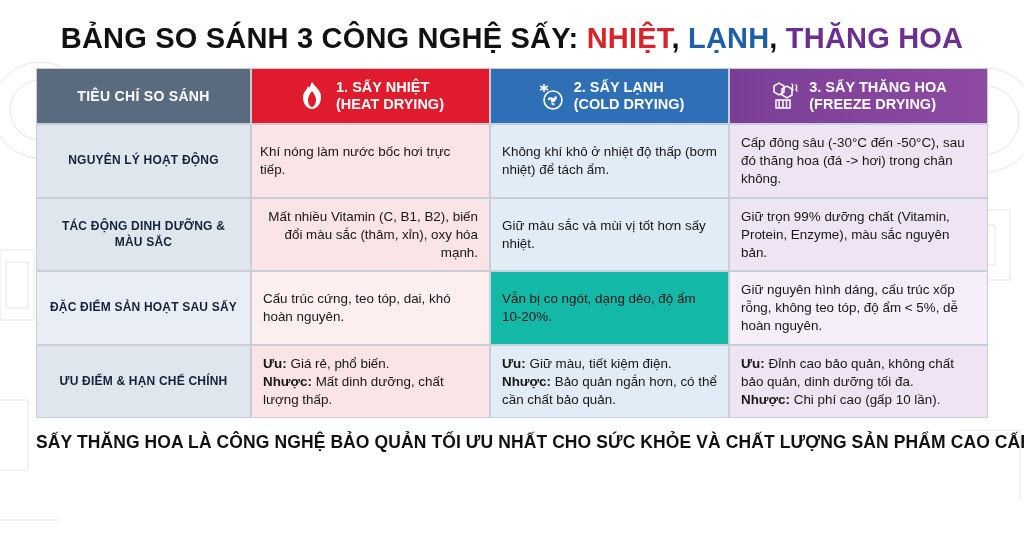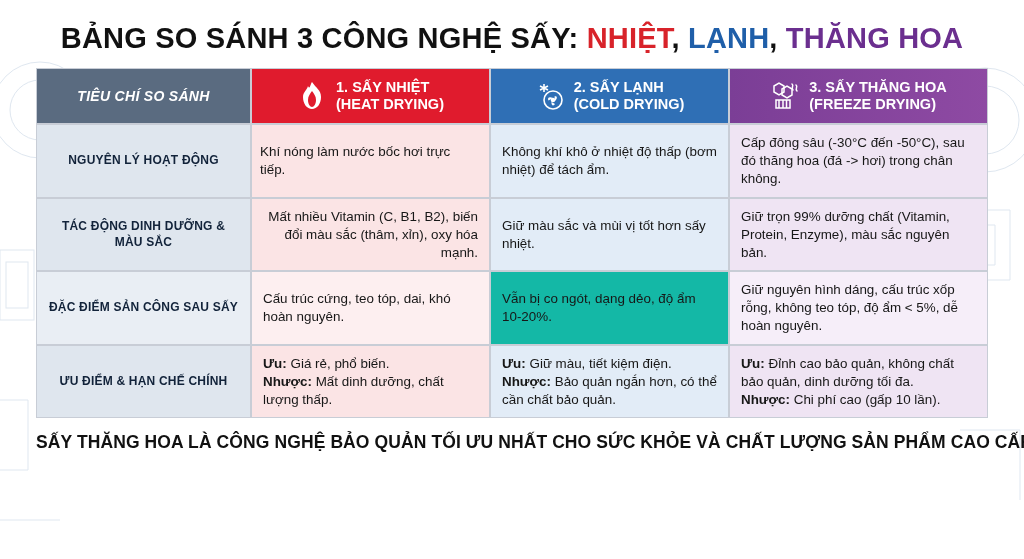--- a/index.html
+++ b/index.html
@@ -71,21 +71,20 @@
     font-weight: bold;
     text-align: center;
     height: 56px;
     padding: 6px 8px;
     border-color: rgba(255,255,255,0.25);
   }
   th.h-criteria {
     background: #5a6b80;
     width: 215px;
     letter-spacing: 0.3px;
-    font-style: italic;
   }
   th.h-heat { background: #e01b2d; }
   th.h-cold { background: #2f6fb5; }
   th.h-freeze {
     background: linear-gradient(90deg, #7b3e96 0%, #8e4aa3 100%);
   }
 
   .hcell-inner {
     display: flex;
     align-items: center;
@@ -265,21 +264,21 @@
         <td class="c-body c-cold">Không khí khô ở nhiệt độ thấp (bơm nhiệt) để tách ẩm.</td>
         <td class="c-body c-freeze">Cấp đông sâu (-30°C đến -50°C), sau đó thăng hoa (đá -&gt; hơi) trong chân không.</td>
       </tr>
       <tr class="r3">
         <td class="c-criteria">TÁC ĐỘNG DINH DƯỠNG &amp; MÀU SẮC</td>
         <td class="c-body c-heat">Mất nhiều Vitamin (C, B1, B2), biến đổi màu sắc (thâm, xỉn), oxy hóa mạnh.</td>
         <td class="c-body c-cold">Giữ màu sắc và mùi vị tốt hơn sấy nhiệt.</td>
         <td class="c-body c-freeze">Giữ trọn 99% dưỡng chất (Vitamin, Protein, Enzyme), màu sắc nguyên bản.</td>
       </tr>
       <tr class="r4">
-        <td class="c-criteria">ĐẶC ĐIỂM SẢN CÔNG SAU SẤY</td>
+        <td class="c-criteria">ĐẶC ĐIỂM SẢN HOẠT SAU SẤY</td>
         <td class="c-body c-heat">Cấu trúc cứng, teo tóp, dai, khó hoàn nguyên.</td>
         <td class="c-body c-cold">Vẫn bị co ngót, dạng dẻo, độ ẩm 10-20%.</td>
         <td class="c-body c-freeze">Giữ nguyên hình dáng, cấu trúc xốp rỗng, không teo tóp, độ ẩm &lt; 5%, dễ hoàn nguyên.</td>
       </tr>
       <tr class="r5">
         <td class="c-criteria">ƯU ĐIỂM &amp; HẠN CHẾ CHÍNH</td>
         <td class="c-body c-heat pro-con">
           <span class="line">
             <b>Ưu:</b>
             <span>Giá rẻ, phổ biến.</span>

